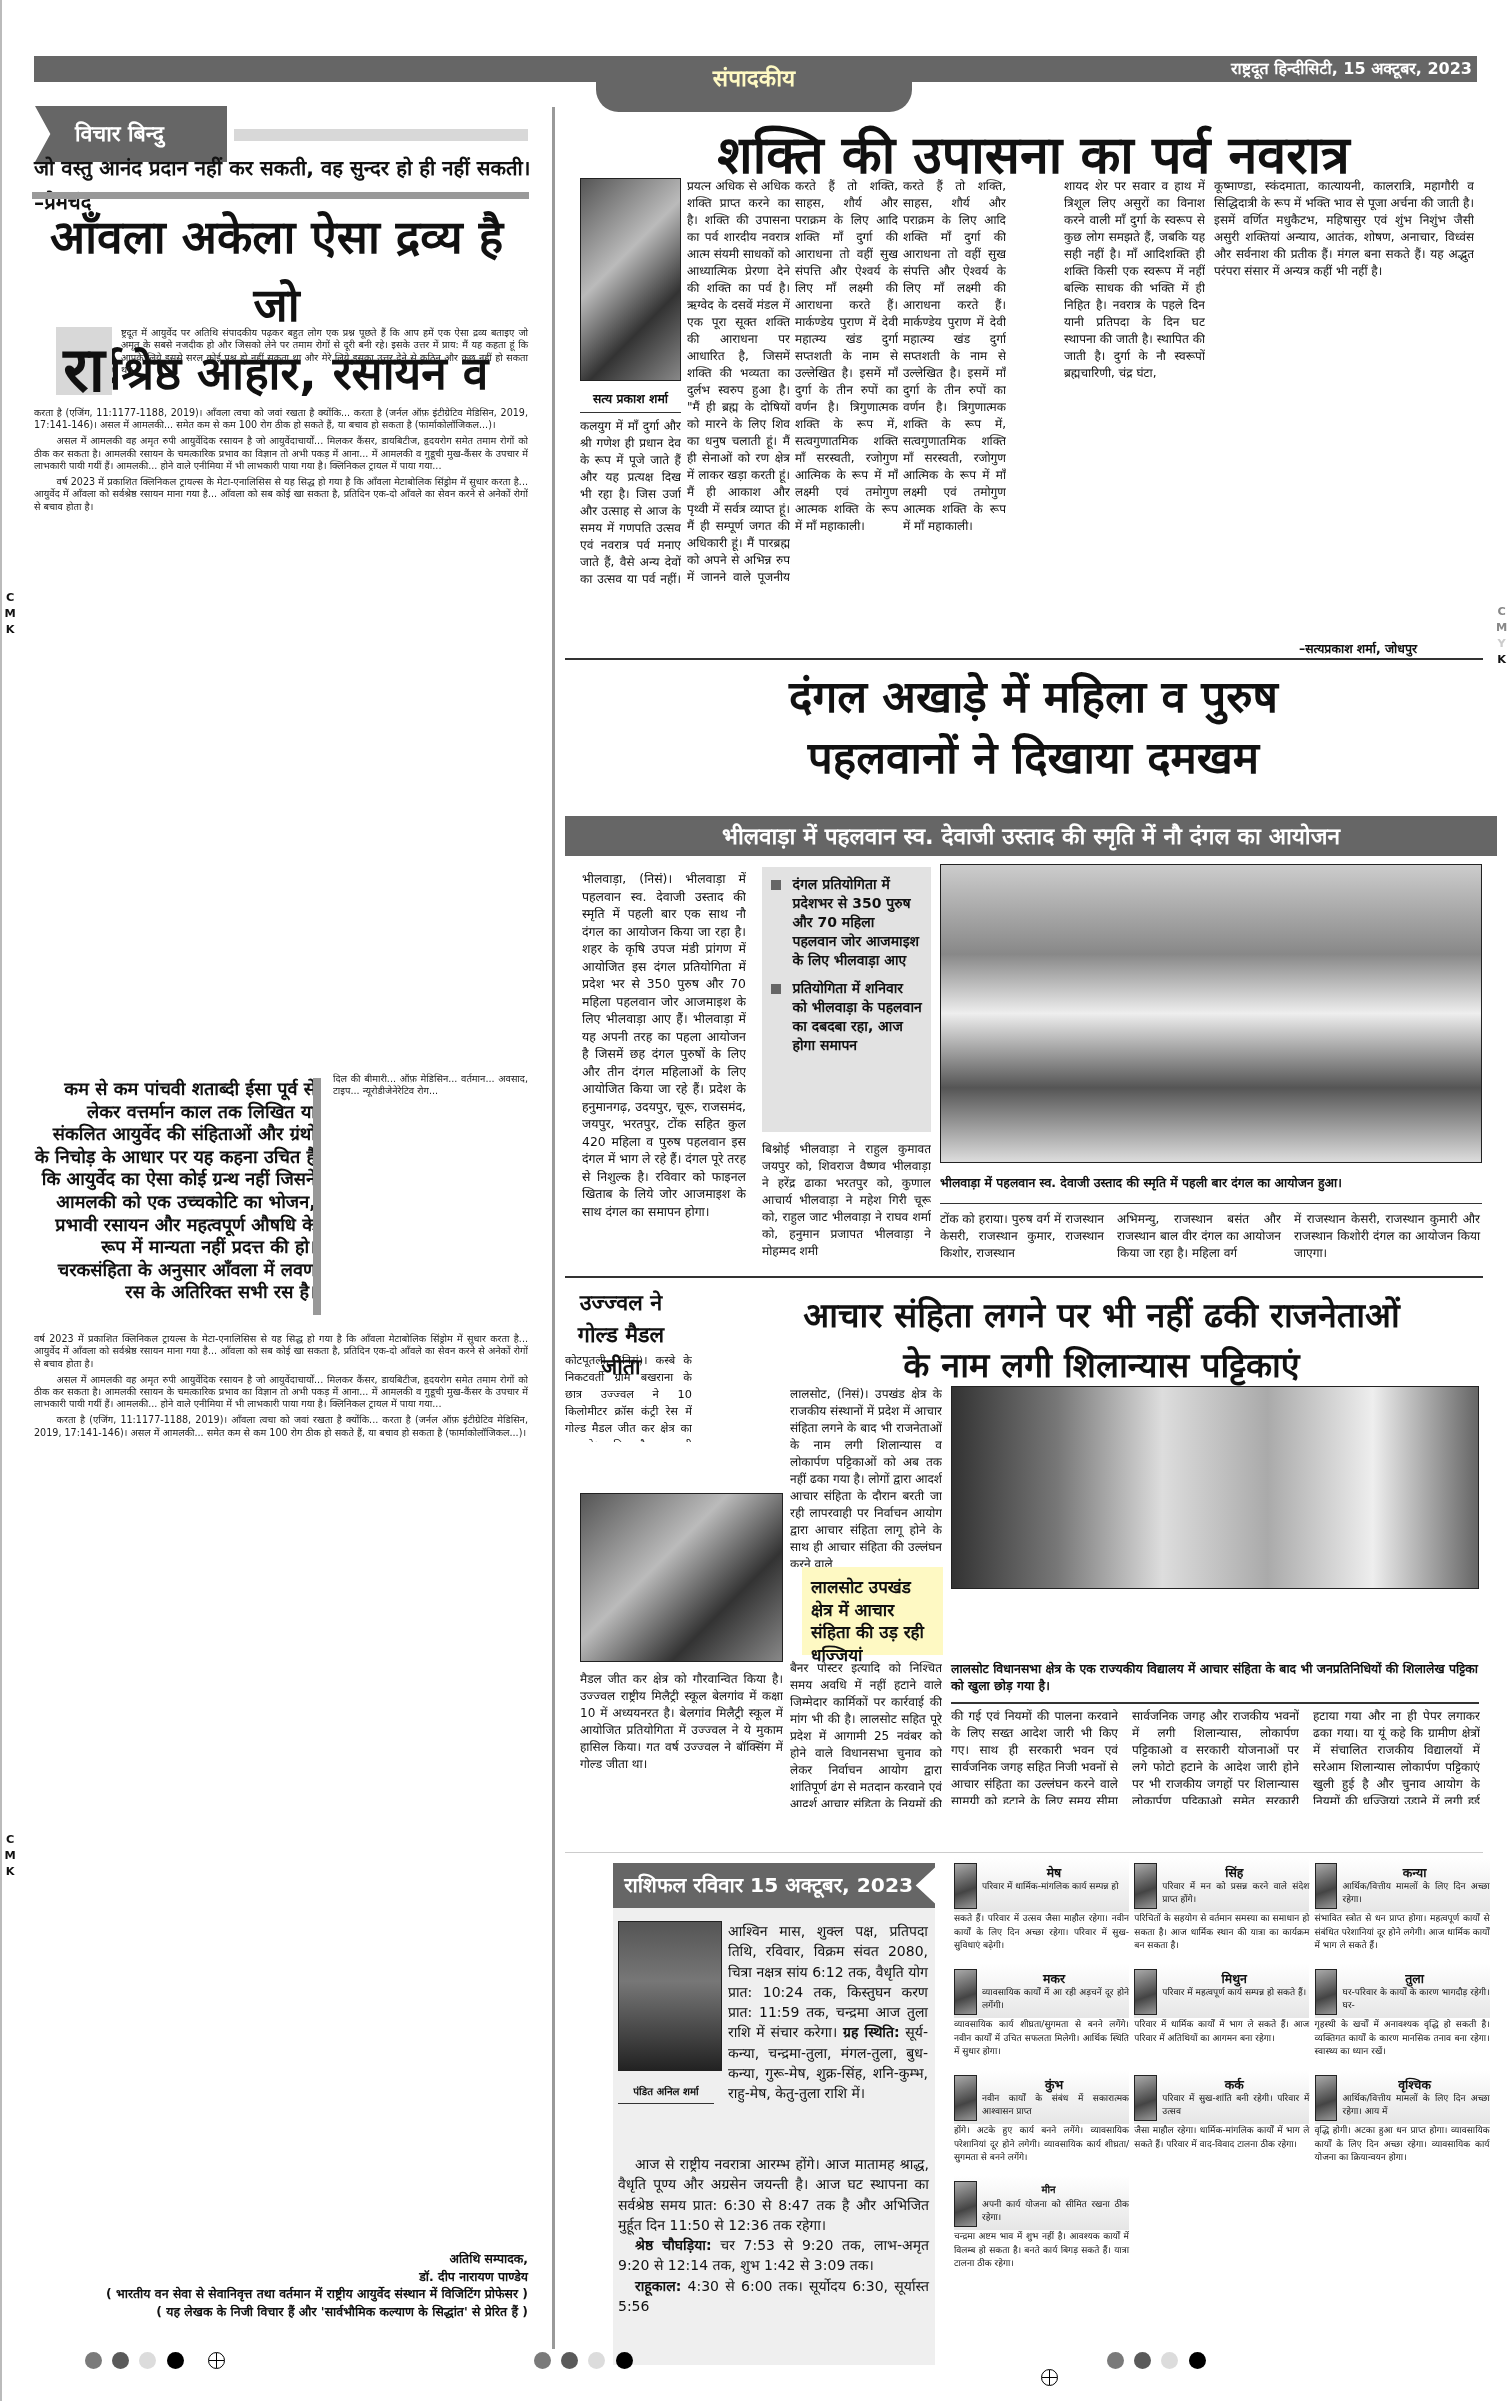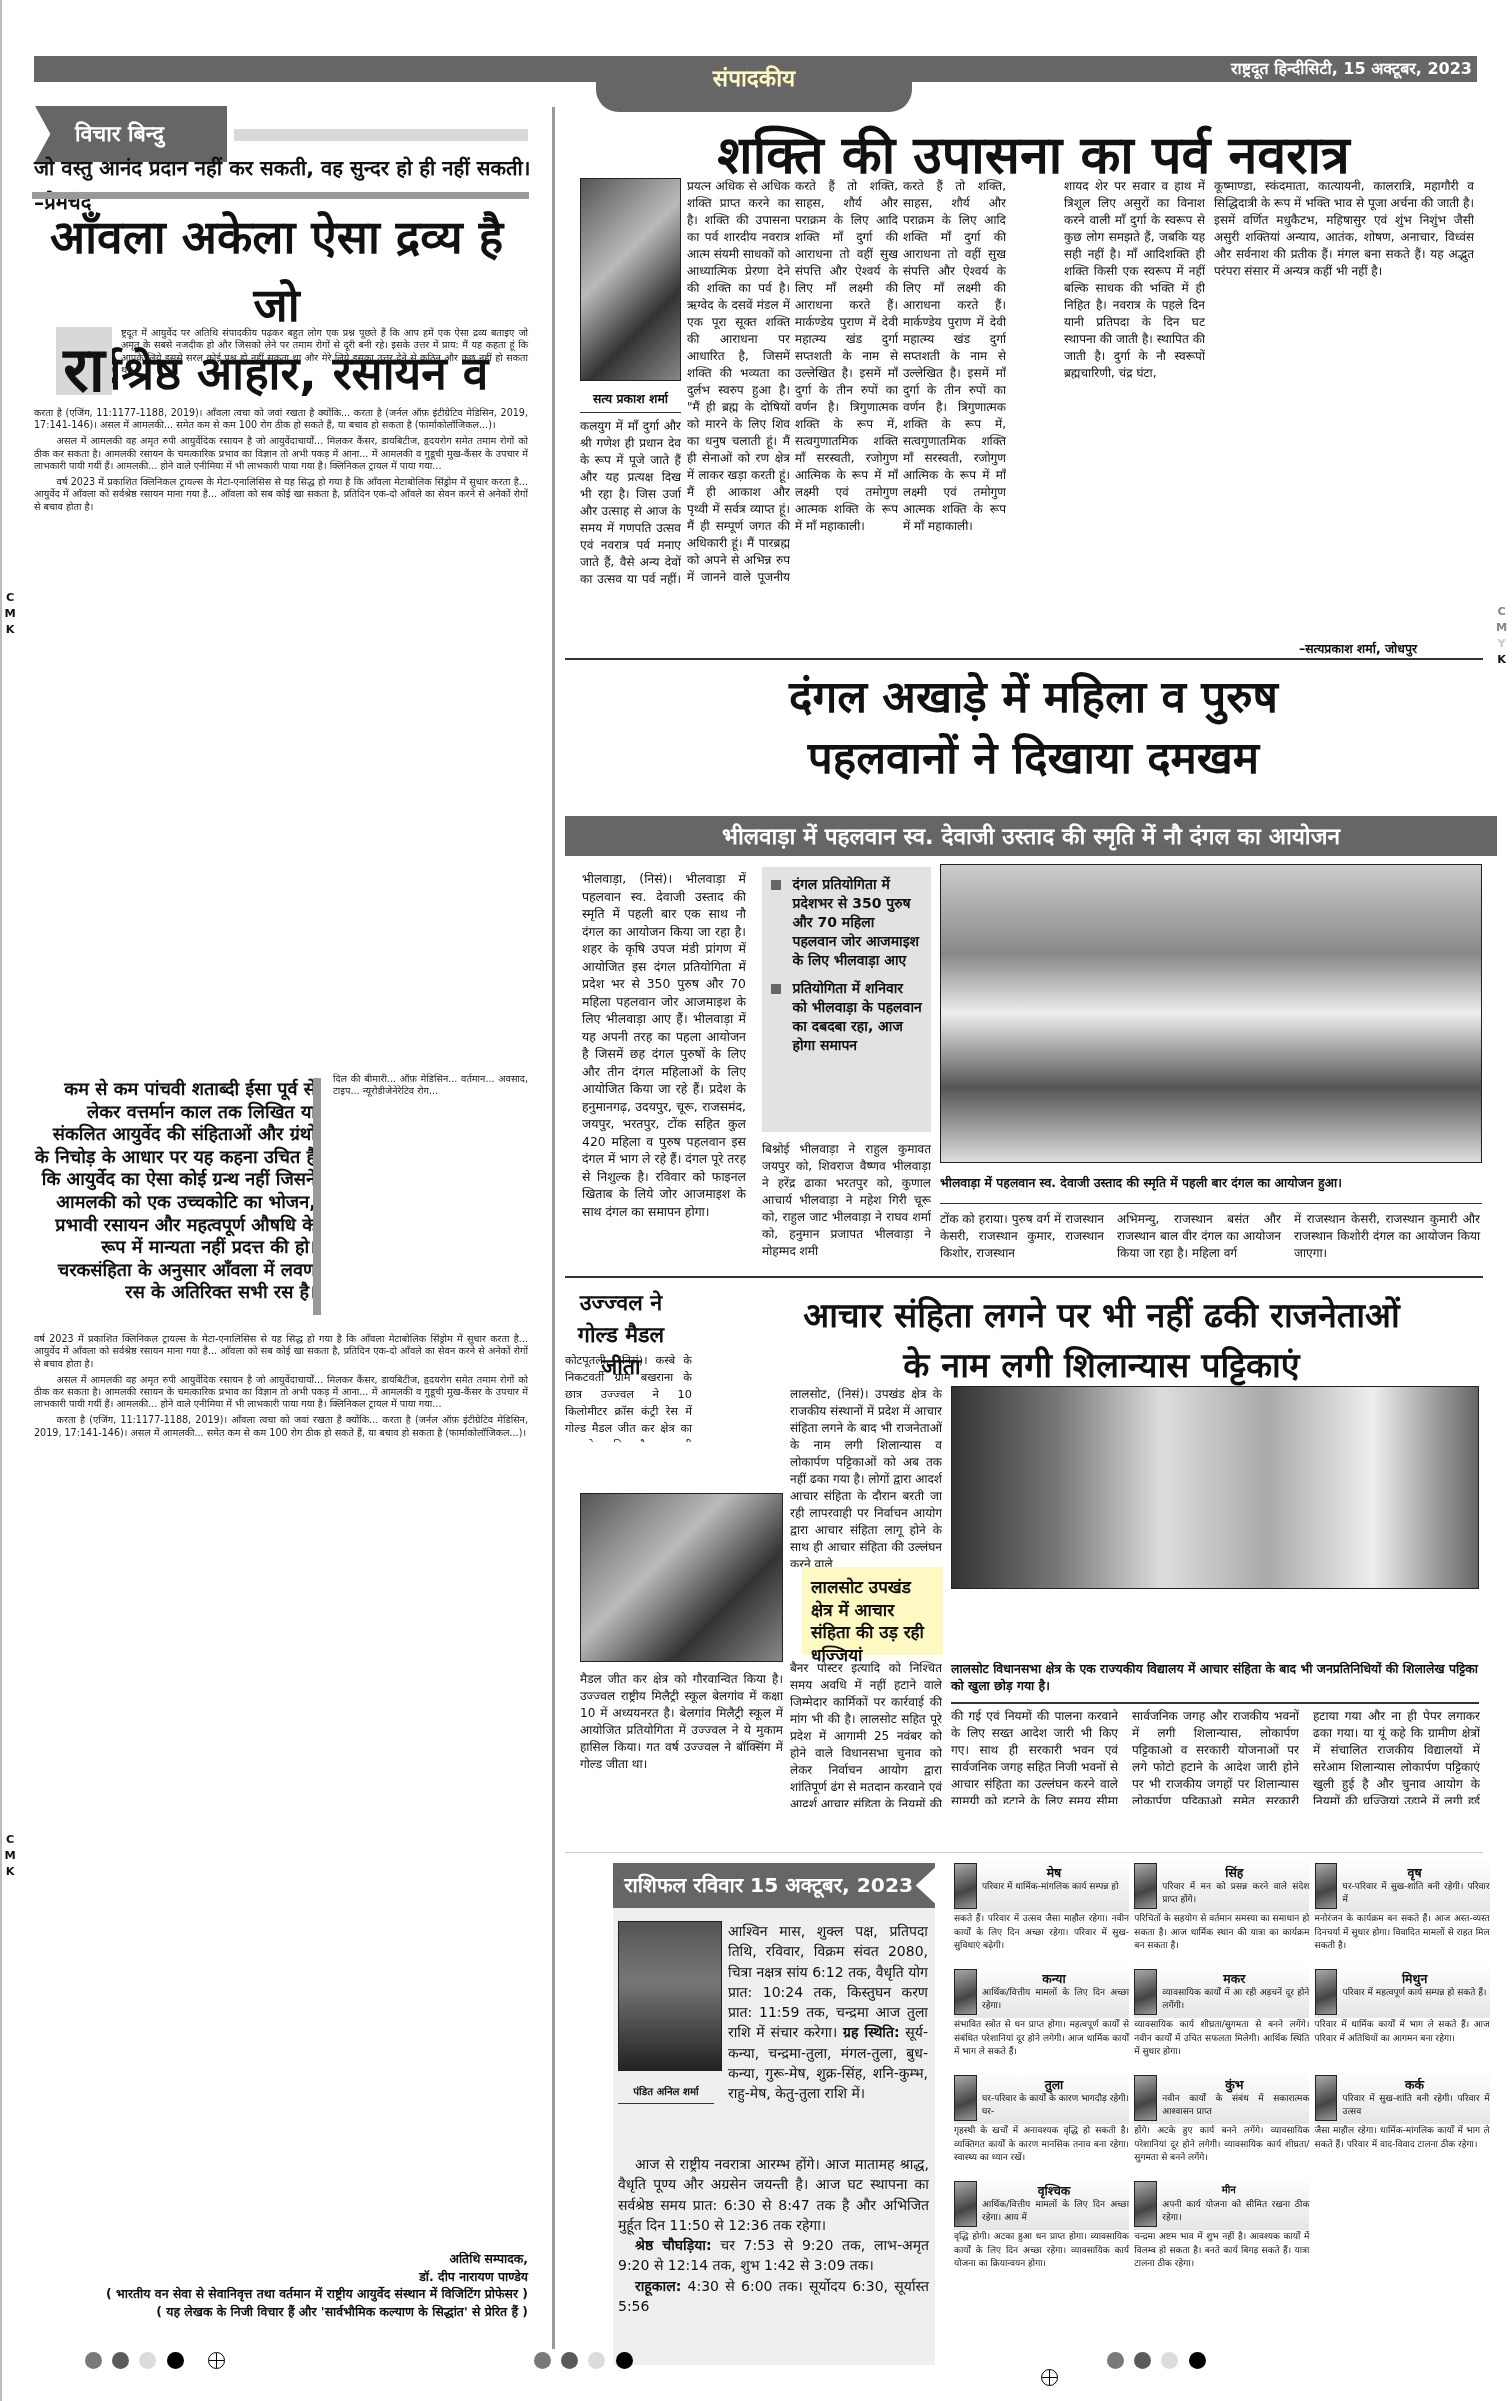--- a/index.html
+++ b/index.html
@@ -190,28 +190,20 @@
         <div class="zimg" style="height:46px;width:22.6px"></div>
         <div class="ztitle" style="left:25px;font-size:12.4px">सिंह</div>
         <div class="ztext1" style="left:28px;top:21.5px;font-size:9px;line-height:13.6px">परिवार में मन को प्रसन्न करने वाले संदेश प्राप्त होंगे।</div>
       </div>
       <div class="ztext" style="font-size:9px;line-height:13.6px">परिचितों के सहयोग से वर्तमान समस्या का समाधान हो सकता है। आज धार्मिक स्थान की यात्रा का कार्यक्रम बन सकता है।</div>
     </div>
 
   <div class="zbox">
       <div class="zhead" style="height:54px">
         <div class="zimg" style="height:46px;width:22.6px"></div>
-        <div class="ztitle" style="left:25px;font-size:12.4px">वृष</div>
-        <div class="ztext1" style="left:28px;top:21.5px;font-size:9px;line-height:13.6px">घर-परिवार में सुख-शांति बनी रहेगी। परिवार में</div>
-      </div>
-      <div class="ztext" style="font-size:9px;line-height:13.6px">मनोरंजन के कार्यक्रम बन सकते हैं। आज अस्त-व्यस्त दिनचर्या में सुधार होगा। विवादित मामलों से राहत मिल सकती है।</div>
-    </div>
-  <div class="zbox">
-      <div class="zhead" style="height:54px">
-        <div class="zimg" style="height:46px;width:22.6px"></div>
         <div class="ztitle" style="left:25px;font-size:12.4px">कन्या</div>
         <div class="ztext1" style="left:28px;top:21.5px;font-size:9px;line-height:13.6px">आर्थिक/वित्तीय मामलों के लिए दिन अच्छा रहेगा।</div>
       </div>
       <div class="ztext" style="font-size:9px;line-height:13.6px">संभावित स्त्रोत से धन प्राप्त होगा। महत्वपूर्ण कार्यों से संबंधित परेशानियां दूर होने लगेगी। आज धार्मिक कार्यों में भाग ले सकते हैं।</div>
     </div>
   <div class="zbox">
       <div class="zhead" style="height:54px">
         <div class="zimg" style="height:46px;width:22.6px"></div>
         <div class="ztitle" style="left:25px;font-size:12.4px">मकर</div>
         <div class="ztext1" style="left:28px;top:21.5px;font-size:9px;line-height:13.6px">व्यावसायिक कार्यों में आ रही अड़चनें दूर होने लगेंगी।</div>

